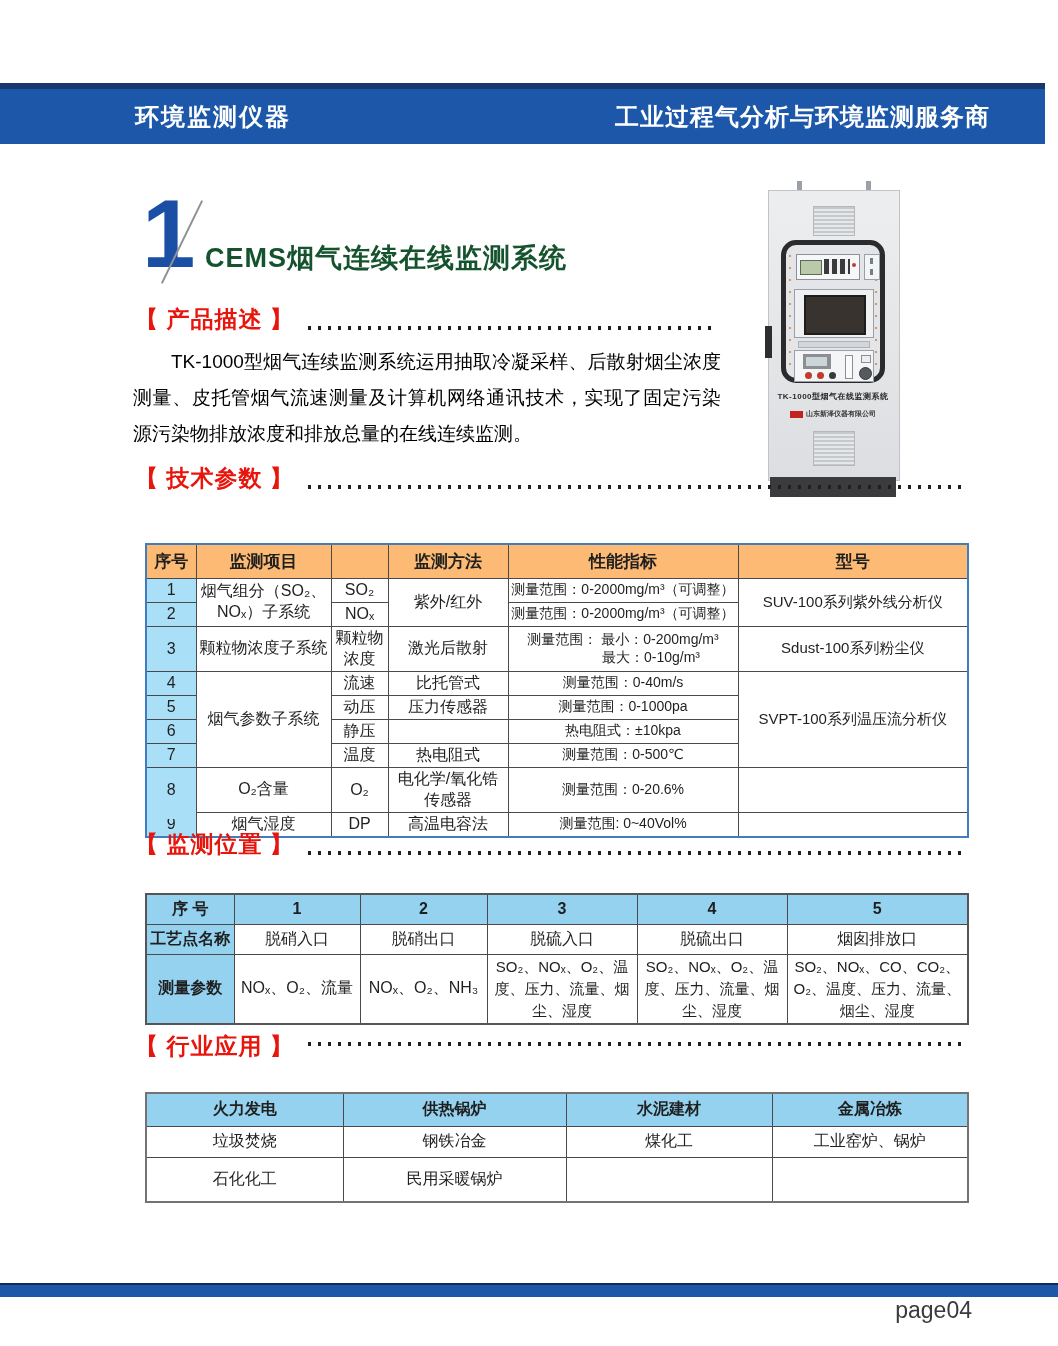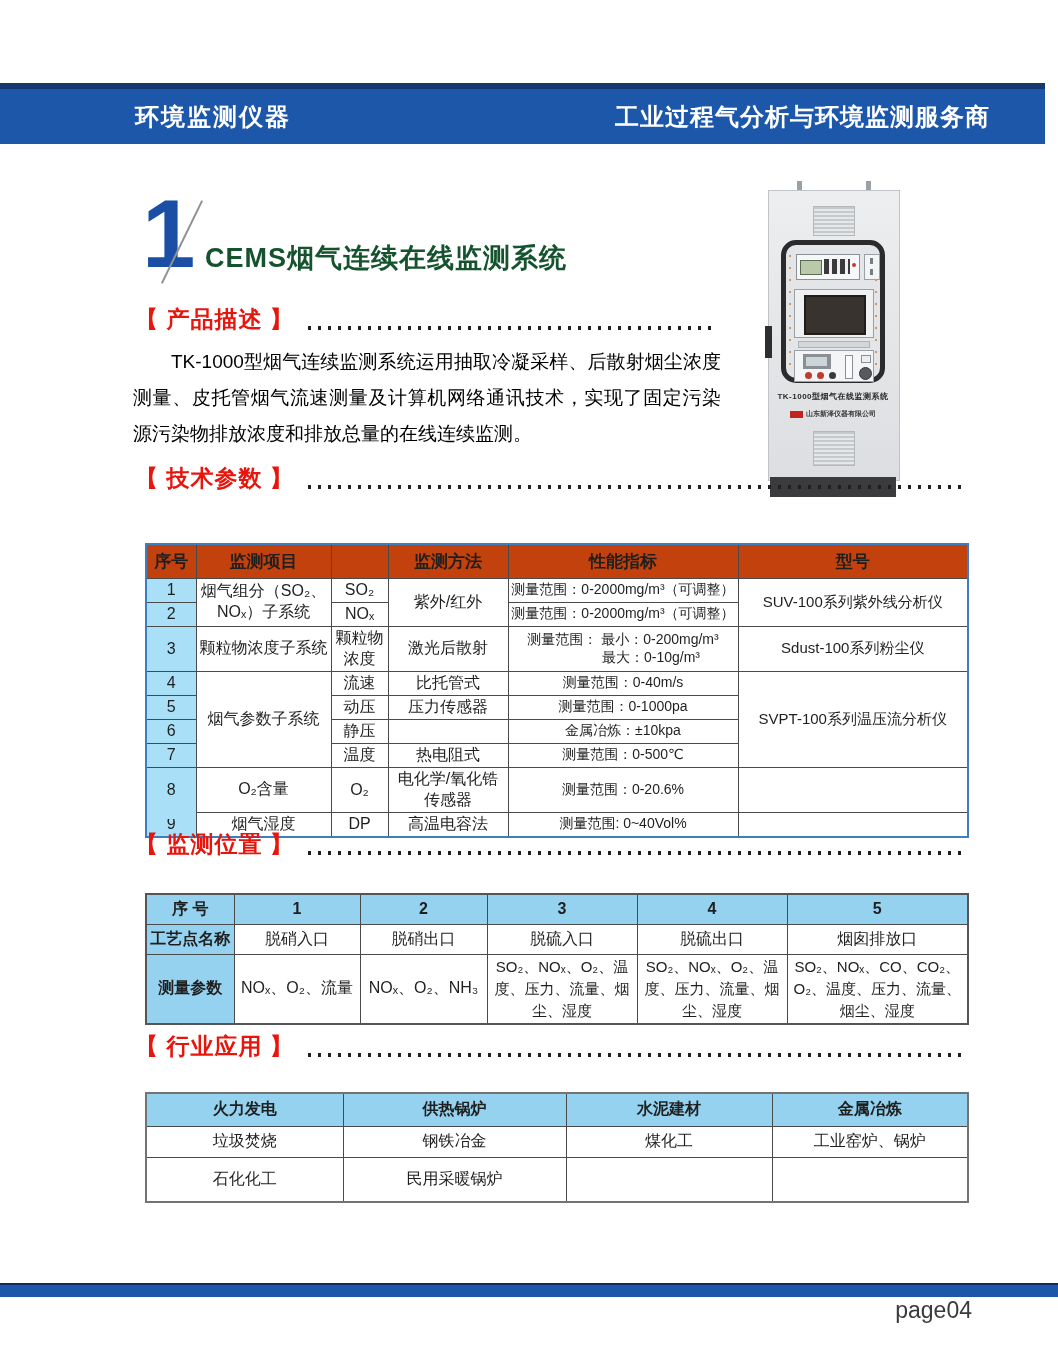--- a/index.html
+++ b/index.html
@@ -87,21 +87,21 @@
   .cab-label { position:absolute; left:768px; top:391px; width:130px; text-align:center;
     font-size:8px; font-weight:bold; color:#2a2a2a; letter-spacing:0.5px; }
   .cab-brand { position:absolute; left:768px; top:409px; width:130px; display:flex; justify-content:center; align-items:center; gap:3px; }
   .cab-logo { width:13px; height:7px; background:#c2231c; }
   .cab-co { font-size:7px; color:#3a3a3a; font-weight:bold; }
   .cab-handle { position:absolute; left:765px; top:326px; width:7px; height:32px; background:#2e2e30; }
   
   table { border-collapse:collapse; table-layout:fixed; position:absolute; left:145px; background:#fff; }
   td, th { border:1px solid #4a4a4a; text-align:center; vertical-align:middle; padding:1px 2px; overflow:hidden; }
   .tech { top:543px; width:822px; border:2px solid #3f7dbf; font-size:16px; }
-  .tech th { background:#c2410c; font-weight:bold; font-size:17px; }
+  .tech th { background:#fdba74; font-weight:bold; font-size:17px; }
   .tech td.no { background:#a9e0f8; }
   .tech td.perf { font-size:14px; }
   .tech td.model { font-size:15px; }
   .tech .small { font-size:16px; }
   .tech .perf2 { padding-left:56px; }
   .stub { position:absolute; left:147px; top:807px; width:49px; height:12px; background:#a9e0f8; }
   .pos { top:893px; width:822px; border:2px solid #555555; font-size:16px; }
   .pos td.lab { background:#94d2f0; font-weight:bold; }
   .pos tr.hrow td { background:#94d2f0; font-weight:bold; }
   .pos td.dense { font-size:15px; line-height:22px; }
@@ -231,21 +231,21 @@
     <tr style="height:23px">
       <td class="no">5</td>
       <td>动压</td>
       <td>压力传感器</td>
       <td class="perf">测量范围：0-1000pa</td>
     </tr>
     <tr style="height:23px">
       <td class="no">6</td>
       <td>静压</td>
       <td></td>
-      <td class="perf">金属冶炼：±10kpa</td>
+      <td class="perf">热电阻式：±10kpa</td>
     </tr>
     <tr style="height:22px">
       <td class="no">7</td>
       <td>温度</td>
       <td>热电阻式</td>
       <td class="perf">测量范围：0-500℃</td>
     </tr>
     <tr style="height:23px">
       <td class="no">8</td>
       <td>O₂含量</td>
@@ -301,21 +301,21 @@
       <td class="lab">测量参数</td>
       <td>NOₓ、O₂、流量</td>
       <td>NOₓ、O₂、NH₃</td>
       <td class="dense">SO₂、NOₓ、O₂、温度、压力、流量、烟尘、湿度</td>
       <td class="dense">SO₂、NOₓ、O₂、温度、压力、流量、烟尘、湿度</td>
       <td class="dense">SO₂、NOₓ、CO、CO₂、O₂、温度、压力、流量、烟尘、湿度</td>
     </tr>
   </tbody>
     </table>
 
-  <div class="sect" style="top:1031px; width:832px;">
+  <div class="sect" style="top:1031px; width:832px;align-items:center;">
     <span class="hd">【 行业应用 】</span>
     <span class="dots"></span>
   </div>
 
   <table class="app">
     <colgroup>
         <col style="width:197px">
         <col style="width:223px">
         <col style="width:206px">
         <col style="width:196px">

